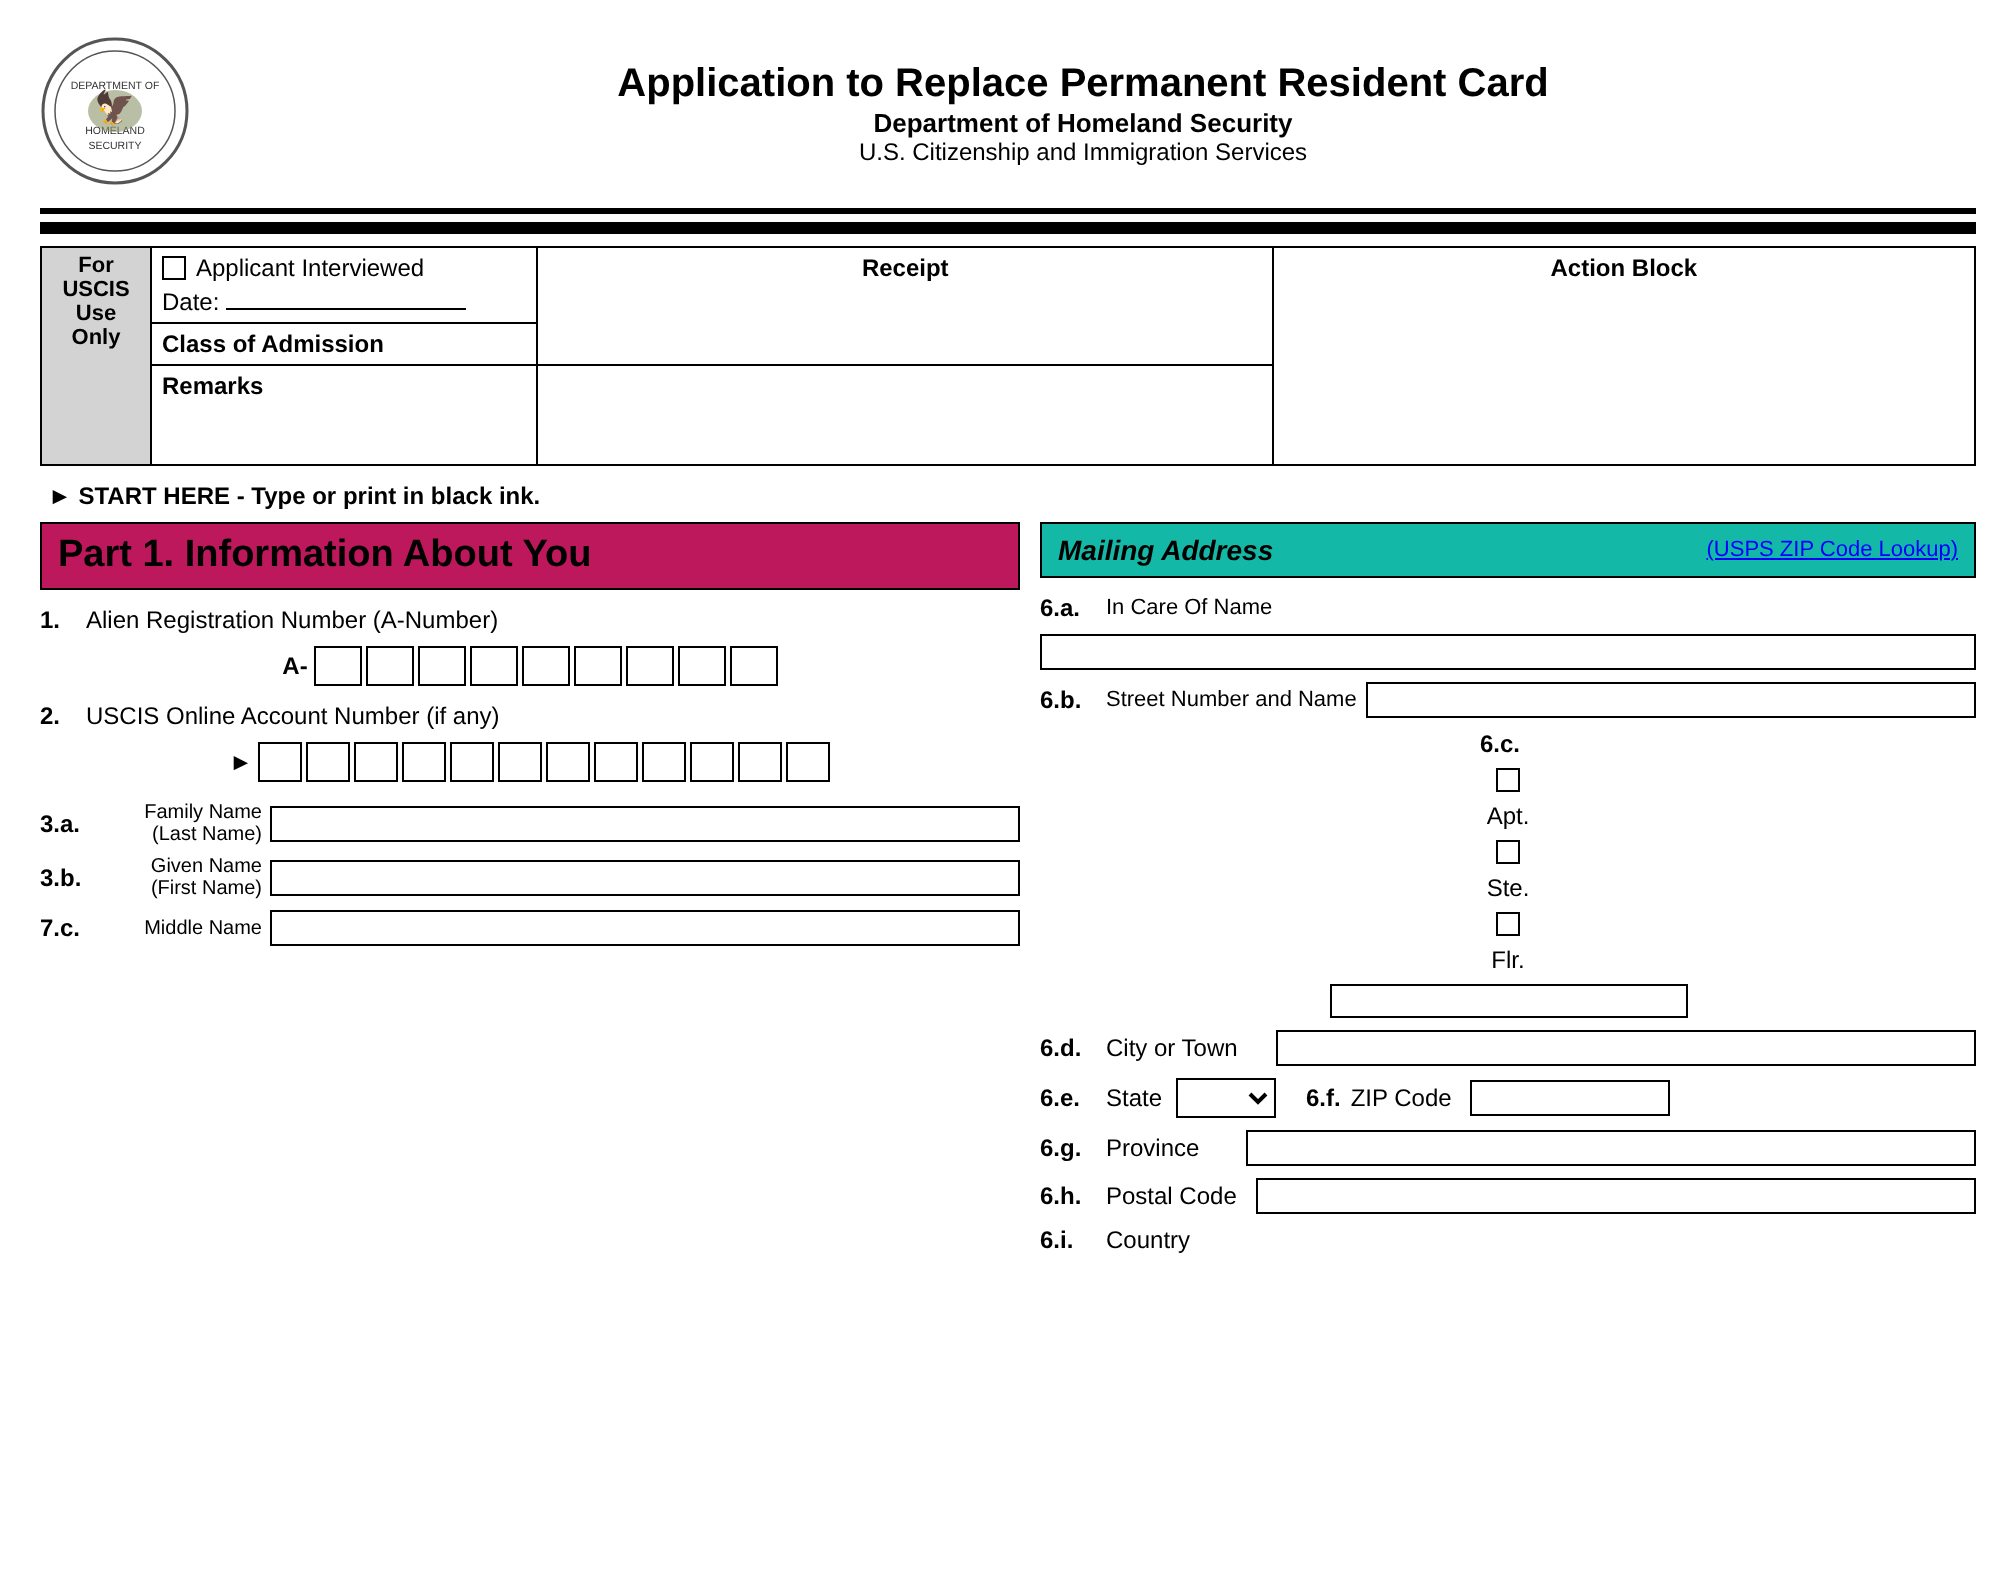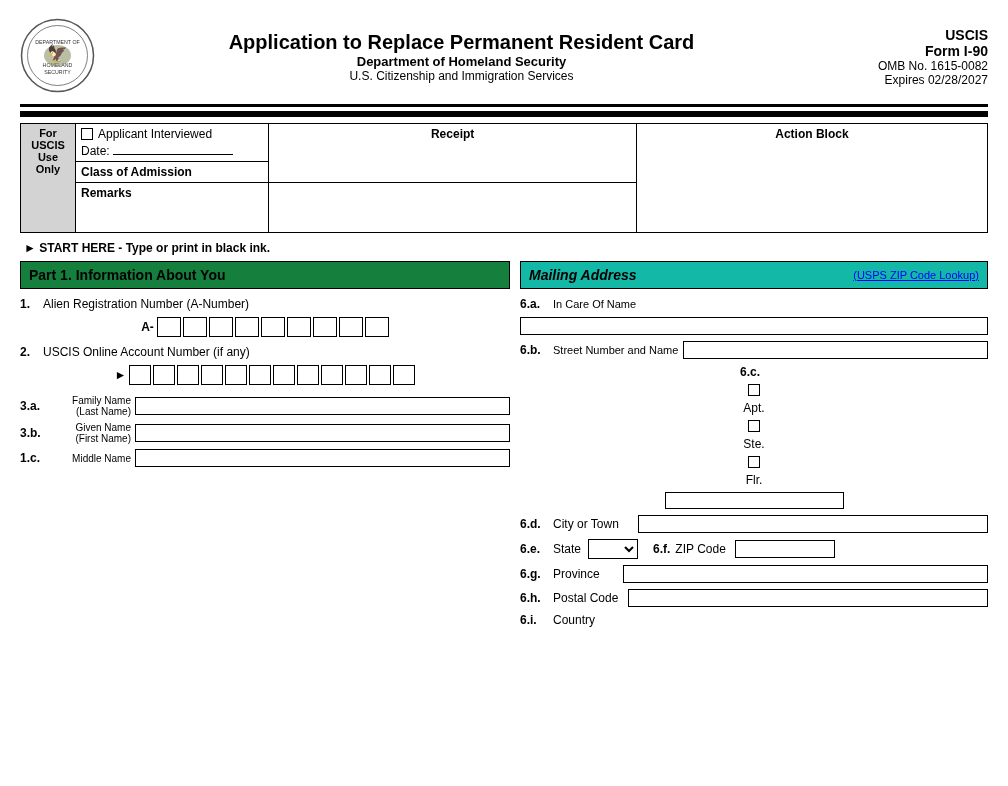--- a/index.html
+++ b/index.html
@@ -98,25 +98,25 @@
       width: 100%;
     }
     .left-col {
       width: 490px;
     }
     .right-col {
       flex: 1;
     }
     
     .section-header {
-      background: #15803d;
+      background: #be185d;
       border: 1px solid #000;
       padding: 5px 8px;
       font-weight: bold;
-      font-size: 14px;
+      font-size: 19px;
       margin-bottom: 8px;
     }
     .field-row {
       display: flex;
       align-items: center;
       margin-bottom: 6px;
       gap: 5px;
     }
     .field-number {
       font-weight: bold;
@@ -287,26 +287,20 @@
       <text x="50" y="55" text-anchor="middle" font-size="22" fill="#555">🦅</text>
     </svg>
   </div>
 
   <div class="header-center">
     <h1>Application to Replace Permanent Resident Card</h1>
     <div class="subtitle">Department of Homeland Security</div>
     <div class="subtitle2">U.S. Citizenship and Immigration Services</div>
   </div>
 
-  <div class="header-right">
-    <div class="form-id">USCIS</div>
-    <div class="form-id">Form I-90</div>
-    <div>OMB No. 1615-0082</div>
-    <div>Expires 02/28/2027</div>
-  </div>
 </div>
 
 <div class="black-bar"></div>
 
 <table class="uscis-table">
   <tbody>
       <tr>
     <td class="uscis-for-cell" rowspan="3">
       <span>For USCIS Use Only</span>
     </td>
@@ -404,21 +398,21 @@
     <div class="name-field-row">
       <span class="name-field-label">3.b.</span>
       <span class="name-field-sublabel">
         <span>Given Name</span><br>
         <span style="font-weight:normal;">(First Name)</span>
       </span>
       <input type="text" class="text-input" style="flex: 1 1 0%;">
     </div>
 
     <div class="name-field-row">
-      <span class="name-field-label">1.c.</span>
+      <span class="name-field-label">7.c.</span>
       <span class="name-field-sublabel">Middle Name</span>
       <input type="text" class="text-input" style="flex: 1 1 0%;">
     </div>
 
   </div>
 
   <div class="right-col">
 
     <div class="mailing-header">
       <span class="mailing-title">Mailing Address</span>

